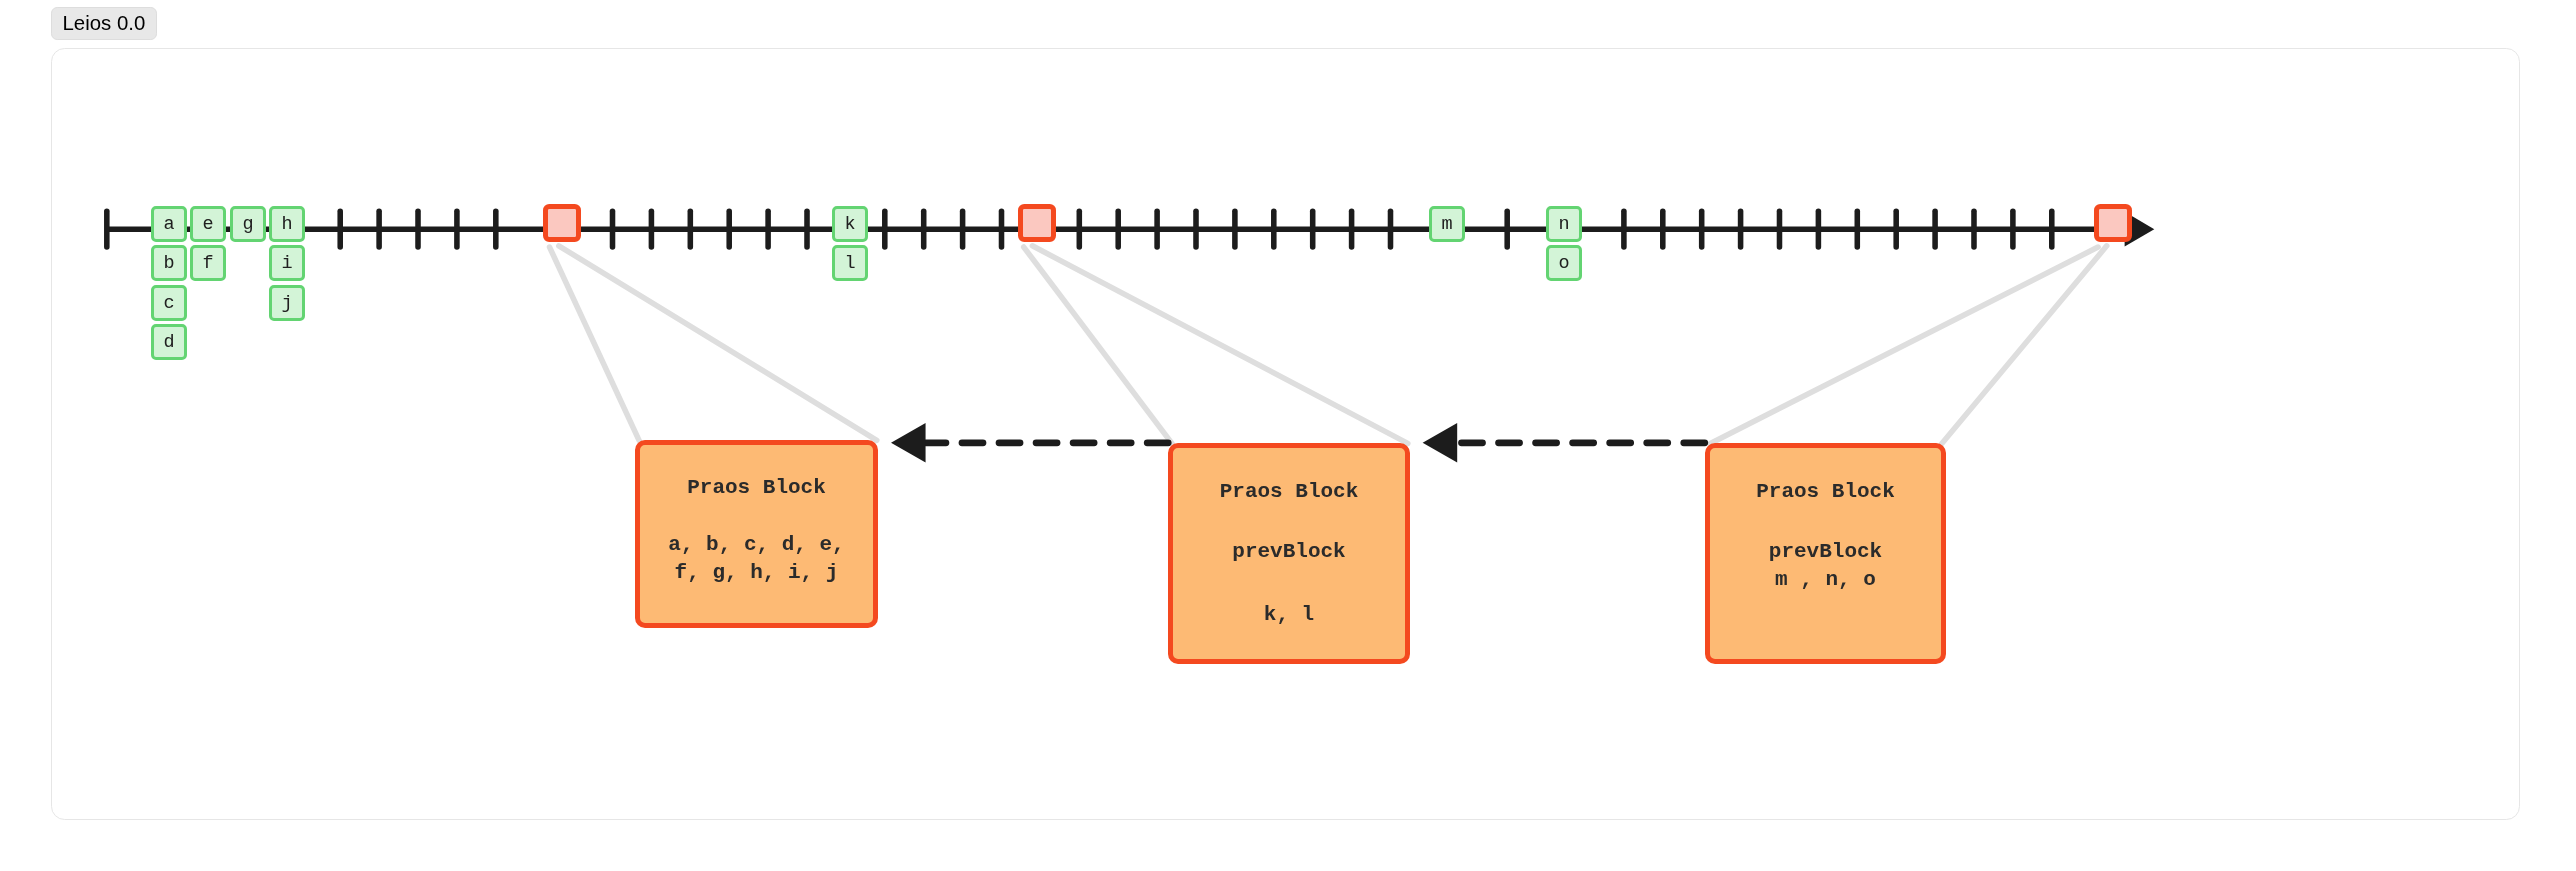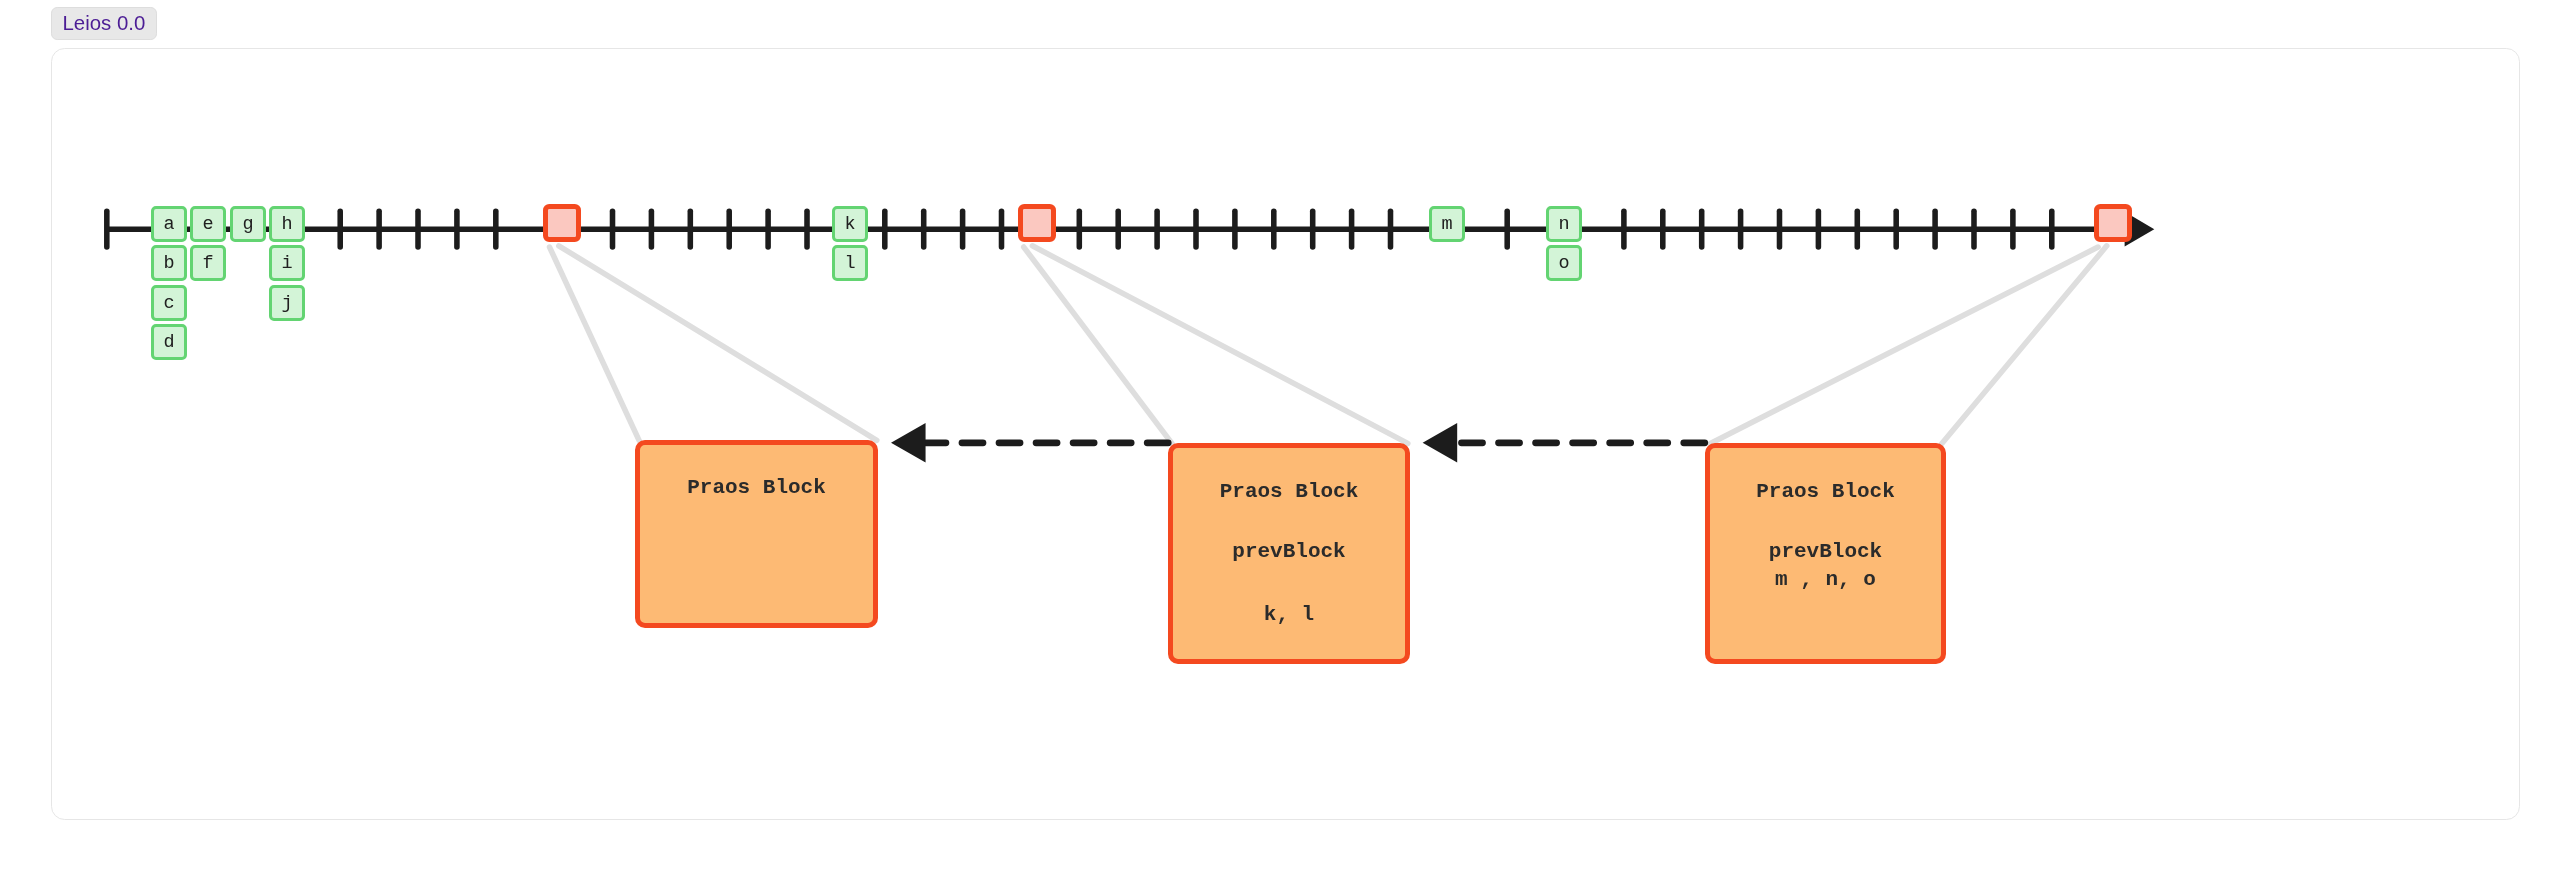--- a/index.html
+++ b/index.html
@@ -22,21 +22,21 @@
   .version-tag {
     position: absolute;
     left: 51px;
     top: 7.4px;
     background: #e8e8e8;
     border: 0.6px solid #dddddd;
     border-radius: 6.2px;
     padding: 4.3px 10.5px 5.6px 10.5px;
     font-size: 20.4px;
     line-height: 1.0;
-    color: #4c1d95;
+    color: #000000;
     font-family: "Liberation Sans", sans-serif;
     white-space: nowrap;
   }
 
   
   .card {
     position: absolute;
     left: 51px;
     top: 48px;
     width: 2469px;
@@ -229,20 +229,22 @@
       <div class="tl-box tx-box" style="left: 1546px; top: 206px; width: 36px; height: 36px;">n</div>
       <div class="tl-box tx-box" style="left: 1546px; top: 245px; width: 36px; height: 36px;">o</div>
       <div class="tl-box praos-marker" style="left: 543px; top: 204px; width: 38px; height: 38px;"></div>
       <div class="tl-box praos-marker" style="left: 1018px; top: 204px; width: 38px; height: 38px;"></div>
       <div class="tl-box praos-marker" style="left: 2094px; top: 204px; width: 38px; height: 38px;"></div>
     </div>
 
   <div id="block-layer">
       <div class="detail-block" style="left: 635px; top: 440px; width: 243px; height: 188px; padding-top: 31px;">
         <div class="detail-title">Praos Block</div>
+        <div class="detail-line" style="margin-top: 32px;">a, b, c, d, e,
+f, g, h, i, j</div>
       </div>
       <div class="detail-block" style="left: 1168px; top: 443px; width: 242px; height: 221px; padding-top: 32px;">
         <div class="detail-title">Praos Block</div>
         <div class="detail-line" style="margin-top: 35px;">prevBlock</div>
         <div class="detail-line" style="margin-top: 35px; text-align: center;">k, l</div>
       </div>
       <div class="detail-block" style="left: 1705px; top: 443px; width: 241px; height: 221px; padding-top: 32px;">
         <div class="detail-title">Praos Block</div>
         <div class="detail-line" style="margin-top: 35px;">prevBlock</div>
         <div class="detail-line" style="">m , n, o</div>

